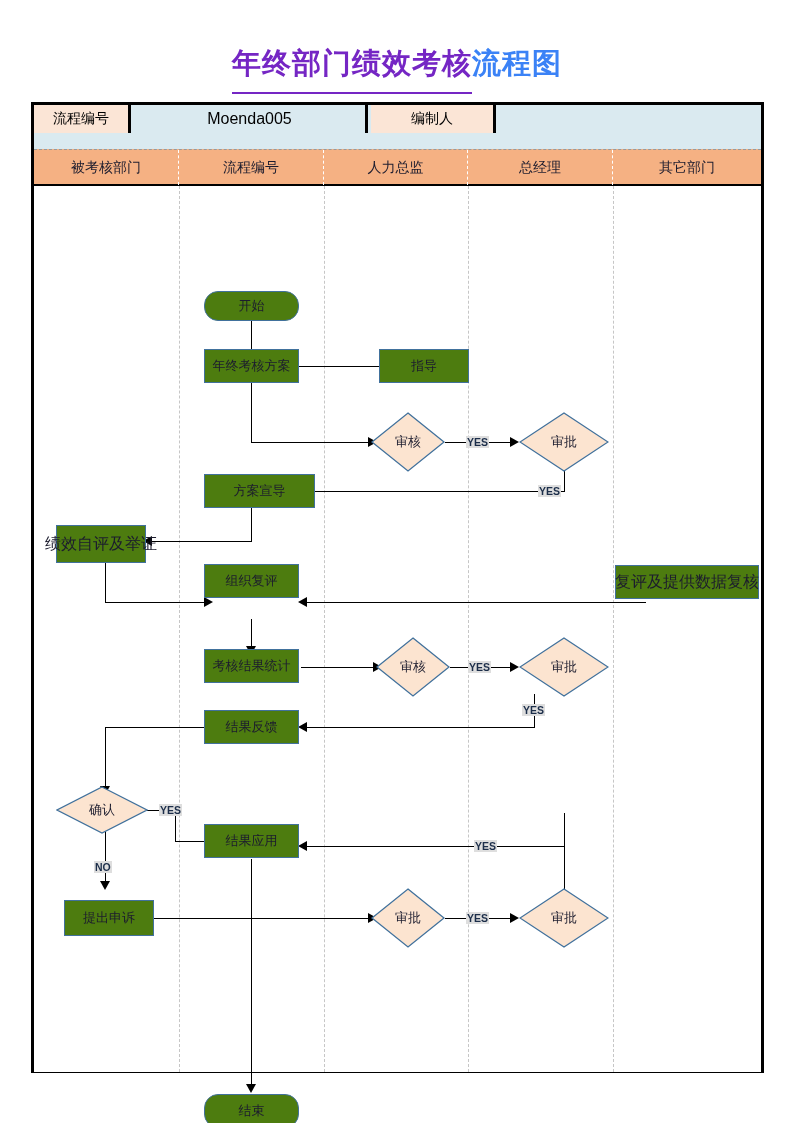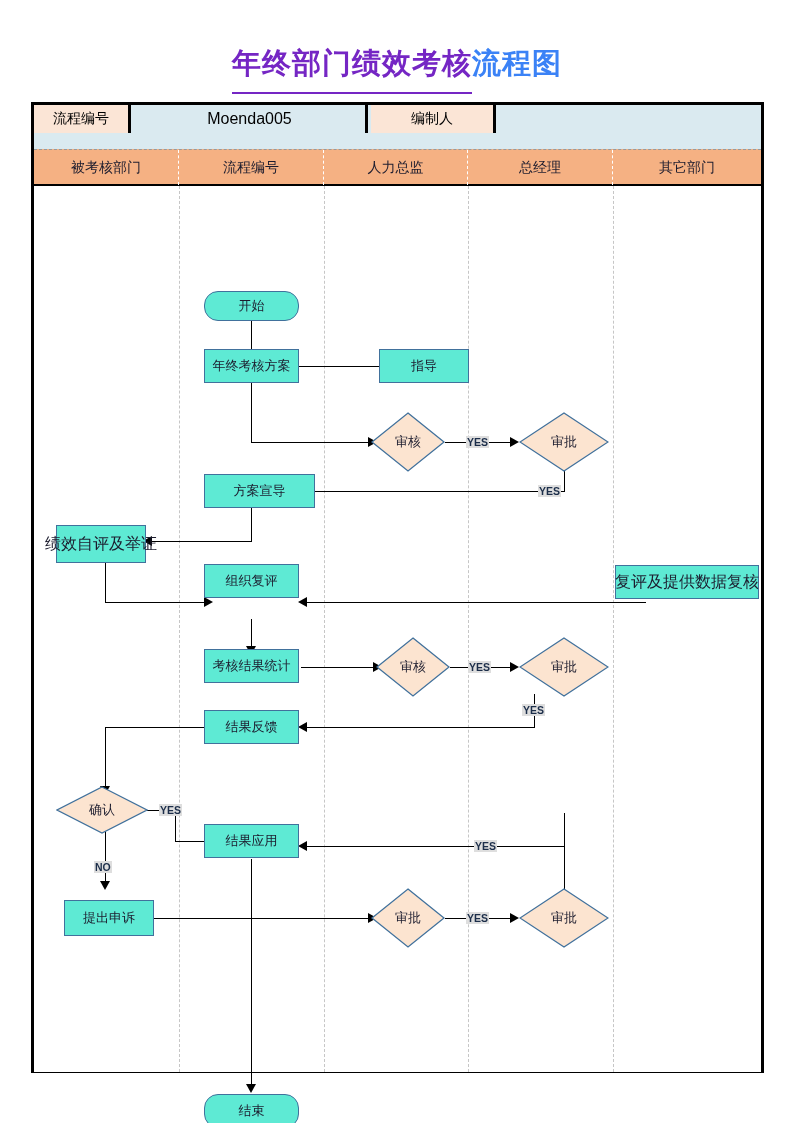--- a/index.html
+++ b/index.html
@@ -68,21 +68,21 @@
     background:#ffffff;
   }
   .lane-line{
     position:absolute;top:0;width:0;height:886px;
     border-left:1px dashed #c6c6c6;
   }
 
   
   .node{
     position:absolute;
-    background:#5eead4;
+    background:#4d7c0f;
     border:1px solid #41719c;
     box-sizing:border-box;
     display:flex;align-items:center;justify-content:center;
     font-size:13px;color:#1c1c2e;
     text-align:center;
     white-space:nowrap;
   }
   .node.small{font-size:16px;}
   .node.term{border-radius:14px;}
   .diamond{

